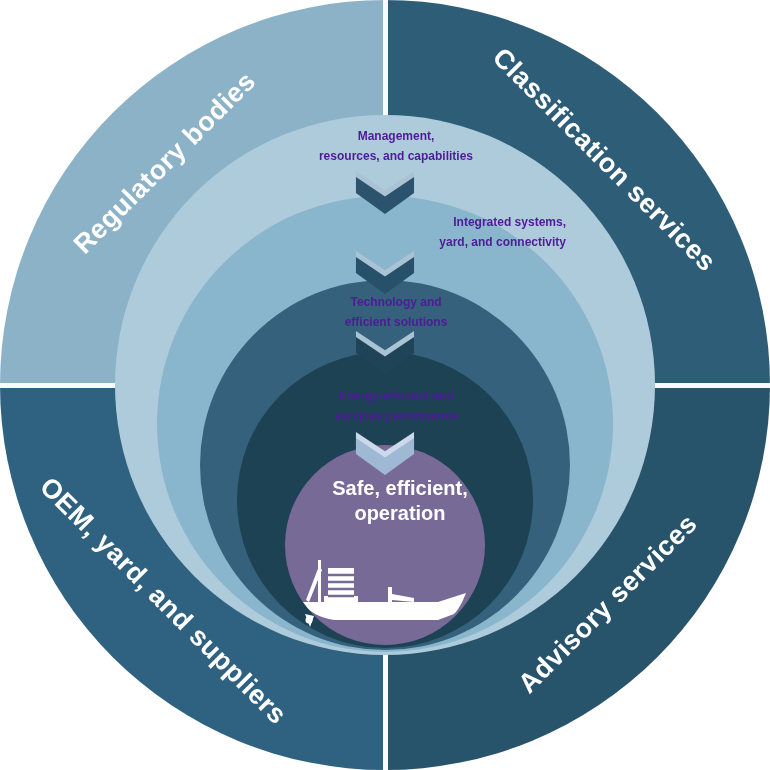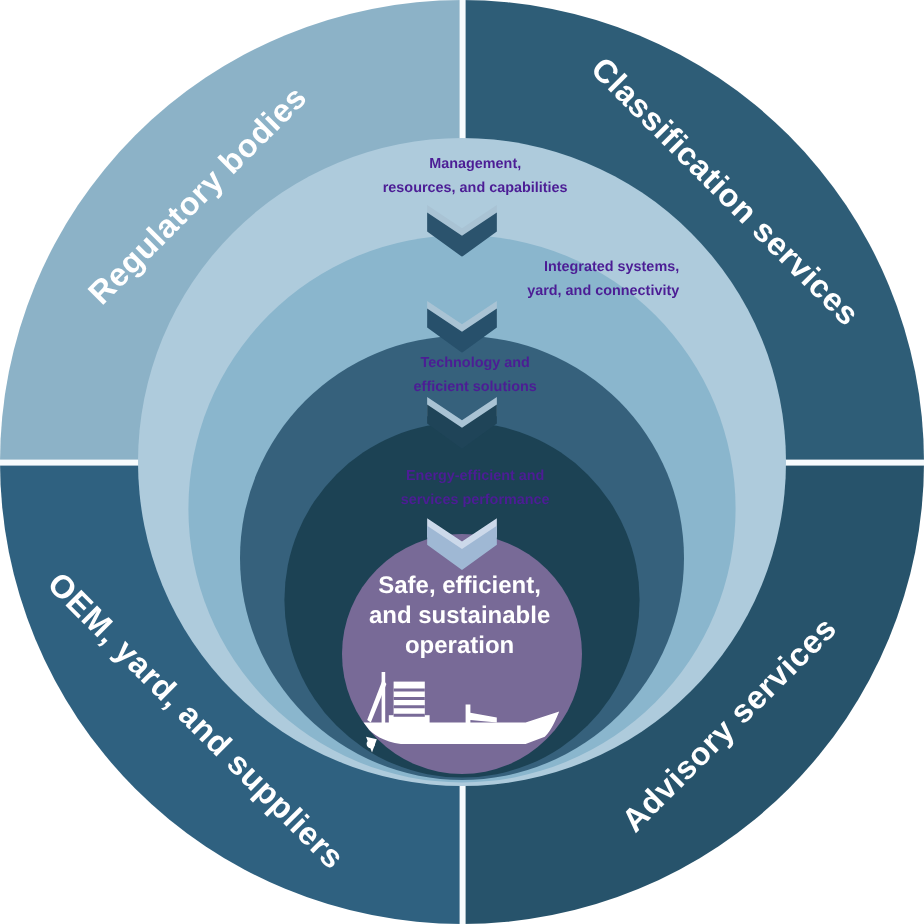--- a/index.html
+++ b/index.html
@@ -35,21 +35,21 @@
   .ql-tr{left:604px;top:160px;transform:translate(-50%,-50%) rotate(45deg);}
   .ql-bl{left:163px;top:601px;transform:translate(-50%,-50%) rotate(45deg);}
   .ql-br{left:608px;top:604px;transform:translate(-50%,-50%) rotate(-45deg);}
   
   .level-text{
     left:226px;width:340px;text-align:center;color:#4c1d95;
     font-size:12px;font-weight:bold;line-height:20px;
   }
   .t1{top:126px;} .t2{top:212px;text-align:right;} .t3{top:292px;} .t4{top:386px;}
   .center-text{
-    left:253px;top:476px;width:260px;text-align:center;color:#ffffff;
+    left:270px;top:476px;width:260px;text-align:center;color:#ffffff;
     font-size:20px;font-weight:bold;line-height:25px;
   }
   .arrow{left:352px;width:66px;height:44px;}
   .a1{top:170px;} .a2{top:250px;} .a3{top:330px;}
   .a4{left:354px;top:431px;width:62px;height:44px;}
   .ship{left:300px;top:556px;width:172px;height:80px;}
 </style>
 </head>
 <body>
 
@@ -99,21 +99,20 @@
     <path fill="#a9c3d4" d="M0,1 L33,23 L66,1 L66,19 L33,43 L0,19 Z"></path>
     <path fill="#1f4458" d="M0,8 L33,30 L66,8 L66,26 L33,50 L0,26 Z"></path>
   </svg>
   <svg class="abs arrow a4" viewBox="0 0 66 50">
     <path fill="#ccd9ea" d="M0,1 L33,23 L66,1 L66,19 L33,43 L0,19 Z"></path>
     <path fill="#9fb8d4" d="M0,8 L33,30 L66,8 L66,26 L33,50 L0,26 Z"></path>
   </svg>
 
   <div class="abs center-text">
     <div>Safe, efficient,</div>
-    <div>and sustainable</div>
     <div>operation</div>
   </div>
 
   <svg class="abs ship" viewBox="0 0 172 80">
     <g fill="#ffffff">
 
       <path d="M3,46 L138,46 L166,37 C163,44 160,52 154,58 L138,64 L34,64 C20,62 10,56 6,50 Z"></path>
 
       <rect x="24" y="40" width="34" height="8"></rect>
 

